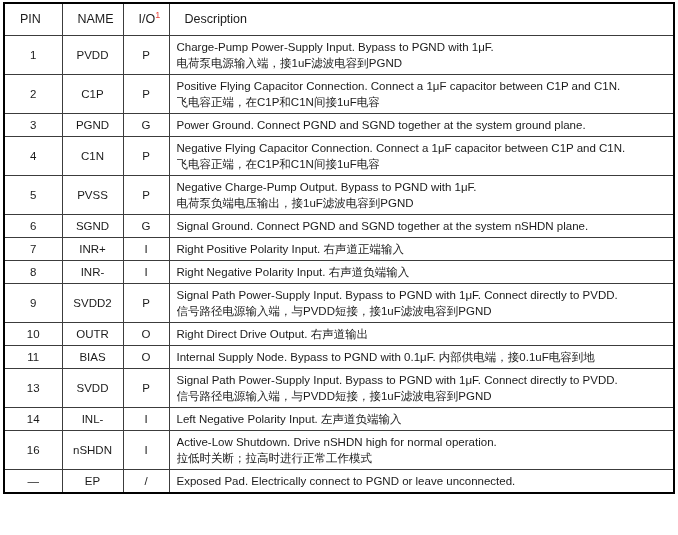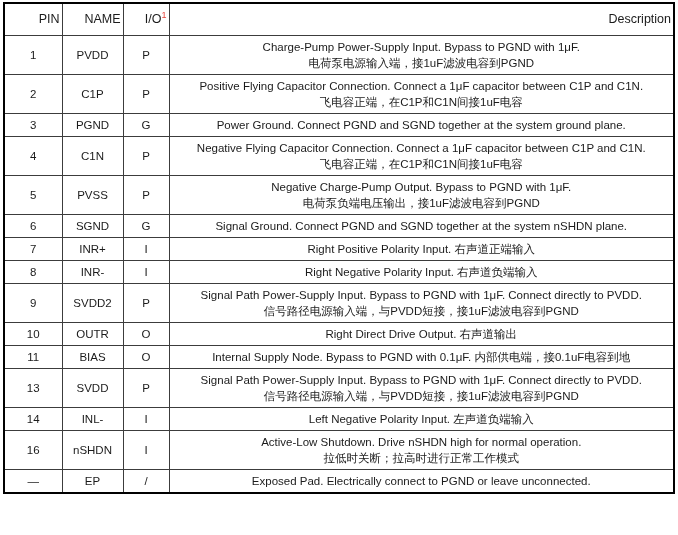--- a/index.html
+++ b/index.html
@@ -31,38 +31,38 @@
 
   th, td {
     border: 1px solid #3c3c3c;
     vertical-align: middle;
     box-sizing: border-box;
   }
   thead th {
     height: 32px;
     font-weight: normal;
     font-size: 12.5px;
-    text-align: right;
-    padding: 0 2px;
+    text-align: left;
+    padding: 0 15px;
     margin-left: 28px;
   }
   th sup {
     font-size: 9px;
     line-height: 0;
   }
   td.cell-center {
     text-align: center;
     font-size: 11.5px;
     padding: 2px;
   }
   td.cell-desc {
     padding: 3px 7px;
     font-size: 11.5px;
     line-height: 16px;
-    text-align: center;
+    text-align: left;
   }
   .desc-line {
     white-space: nowrap;
     overflow: hidden;
   }
 </style>
 </head>
 <body>
 
 <div class="page">

